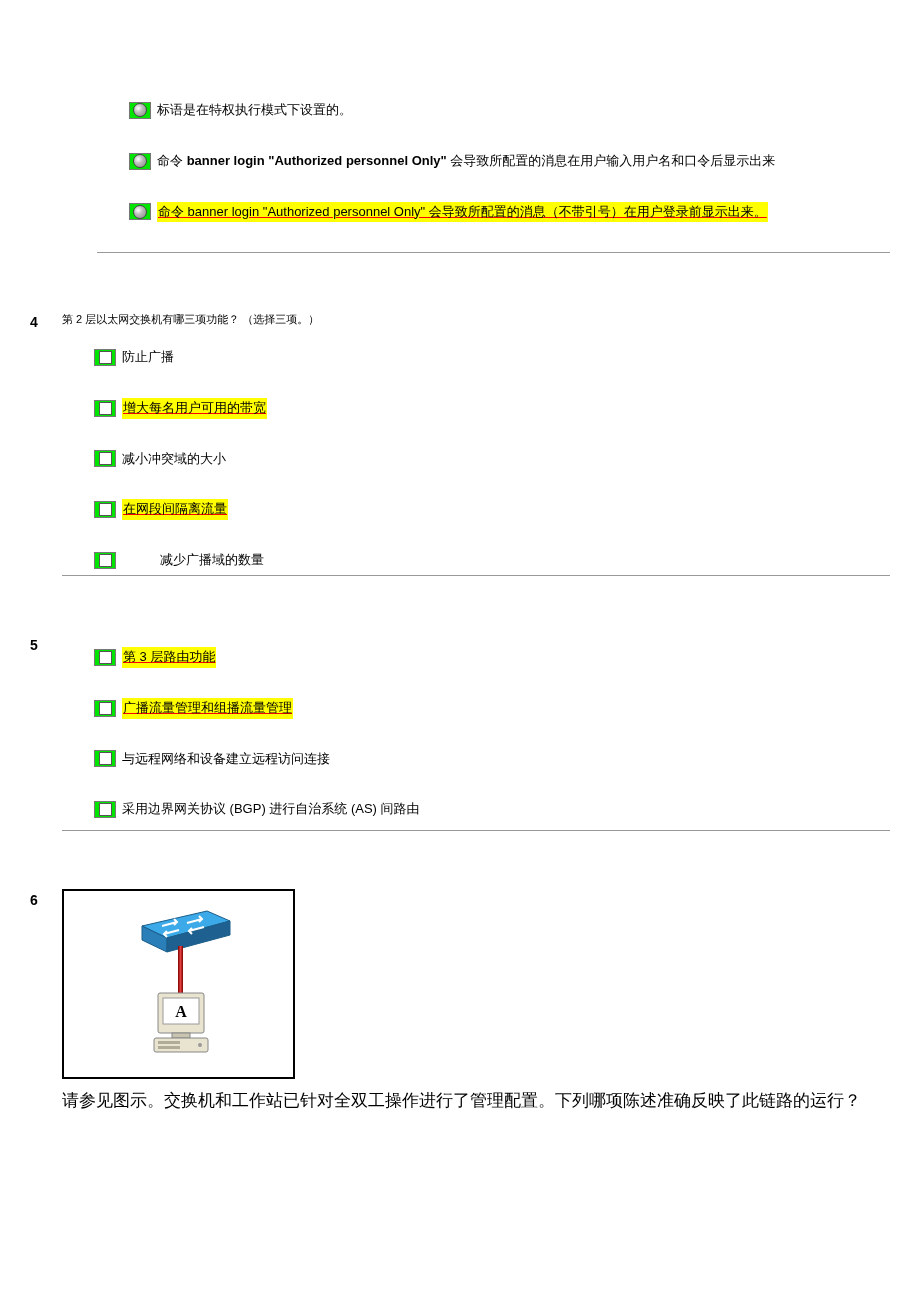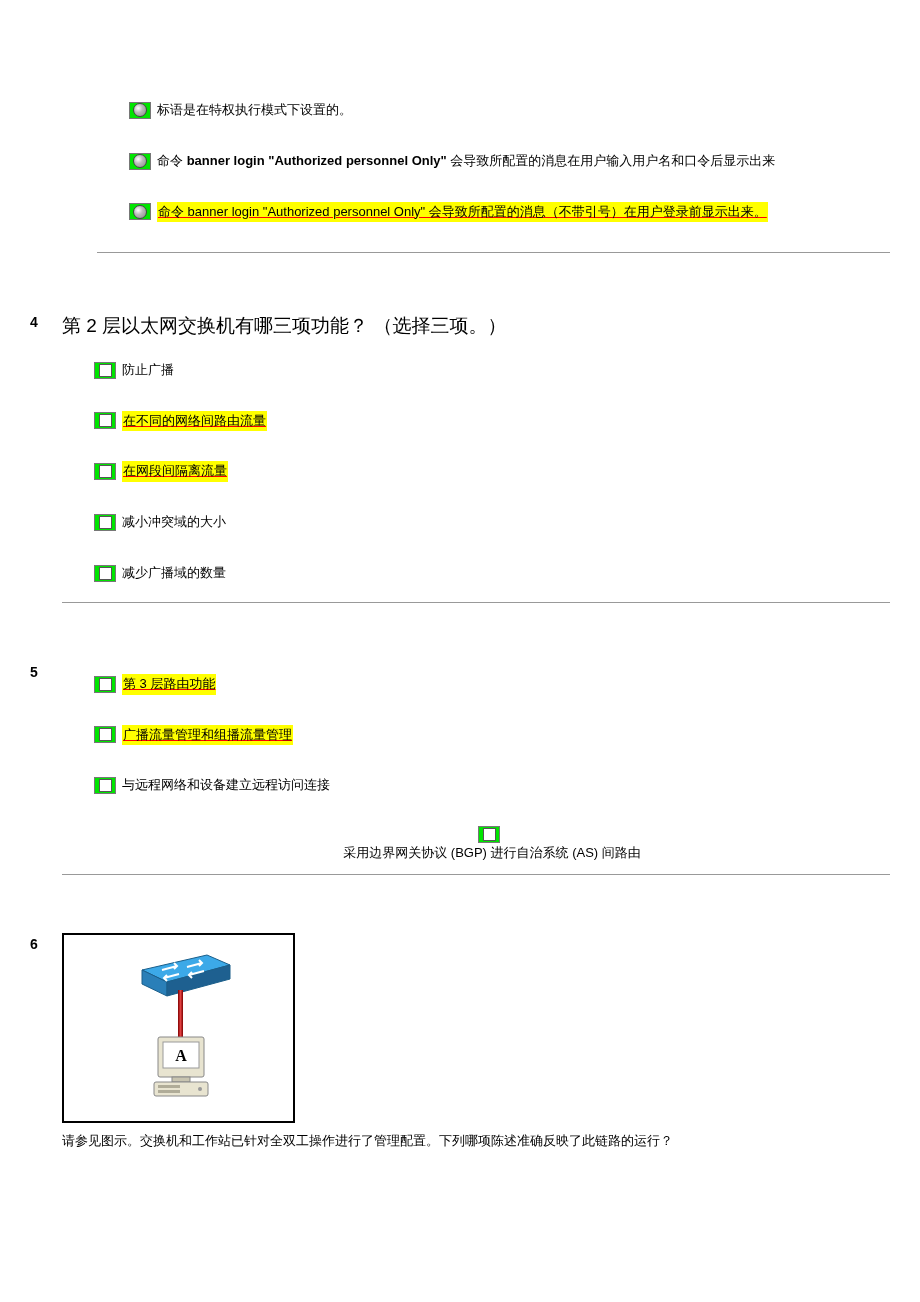--- a/index.html
+++ b/index.html
@@ -15,21 +15,21 @@
     .question-row { display: flex; align-items: flex-start; }
     .q-number {
       width: 32px;
       font-weight: bold;
       font-size: 14px;
       flex-shrink: 0;
       text-align: left;
       padding-left: 0;
     }
     .q-content { flex: 1; margin-left: 0; }
-    .q-text { margin-bottom: 18px; font-size: 19px; }
+    .q-text { margin-bottom: 18px; font-size: 11px; }
     .option-row {
       display: flex;
       align-items: center;
       margin-bottom: 26px;
       padding-left: 32px;
     }
     .marker {
       width: 22px;
       height: 17px;
       background: #00E500;
@@ -75,27 +75,27 @@
       width: 233px;
       height: 190px;
       background: #fff;
       margin-bottom: 8px;
       position: relative;
     }
     .switch-svg { position: absolute; left: 68px; top: 15px; }
     .cable { position: absolute; left: 115px; top: 55px; width: 3px; height: 47px; background: #B00000; }
     .cable::before { content:""; position:absolute; top:0; left:-1px; width:5px; height:47px; background: linear-gradient(to right,#800000,#E04040,#800000); }
     .monitor-svg { position: absolute; left: 88px; top: 100px; }
-    .exhibit-caption { font-size: 13px; margin-top: 6px; }
+    .exhibit-caption { font-size: 17px; margin-top: 6px; }
     .q3-options .option-row { margin-bottom: 30px; }
     .q3-options .option-row:last-child { margin-bottom: 14px; }
     .q4-options .option-row { margin-bottom: 30px; text-align: right; }
-    .q4-options .option-row:last-child { margin-bottom: 18px; }
+    .q4-options .option-row:last-child { margin-bottom: 4px; gap: 38px; }
     .q5-options .option-row { margin-bottom: 30px; margin-top: 13px; }
-    .q5-options .option-row:last-child { margin-bottom: 10px; flex-direction: column; }
+    .q5-options .option-row:last-child { margin-bottom: 10px; }
     .q3-text .cmd { font-weight: bold; }
   </style>
 </head>
 <body>
 
 <div class="question-block">
   <div class="question-row">
     <div class="q-number"></div>
     <div class="q-content q3-options" style="margin-left:35px;">
       <div class="option-row">
@@ -122,29 +122,29 @@
     <div class="q-number">4</div>
     <div class="q-content">
       <div class="q-text">第 2 层以太网交换机有哪三项功能？ （选择三项。）</div>
       <div class="q4-options">
         <div class="option-row">
           <div class="marker checkbox"></div>
           <span class="option-text">防止广播</span>
         </div>
         <div class="option-row">
           <div class="marker checkbox"></div>
-          <span class="option-text hl">在不同的网络间路由流量</span>
+          <span class="option-text hl">增大每名用户可用的带宽</span>
+        </div>
+        <div class="option-row">
+          <div class="marker checkbox"></div>
+          <span class="option-text">减<span class="hl">小冲突域的大小</span></span>
         </div>
         <div class="option-row">
           <div class="marker checkbox"></div>
           <span class="option-text hl">在网段间隔离流量</span>
-        </div>
-        <div class="option-row">
-          <div class="marker checkbox"></div>
-          <span class="option-text">减<span class="hl">小冲突域的大小</span></span>
         </div>
         <div class="option-row">
           <div class="marker checkbox"></div>
           <span class="option-text">减少广播域的数量</span>
         </div>
       </div>
       <hr class="hr-line">
     </div>
   </div>
 </div>

